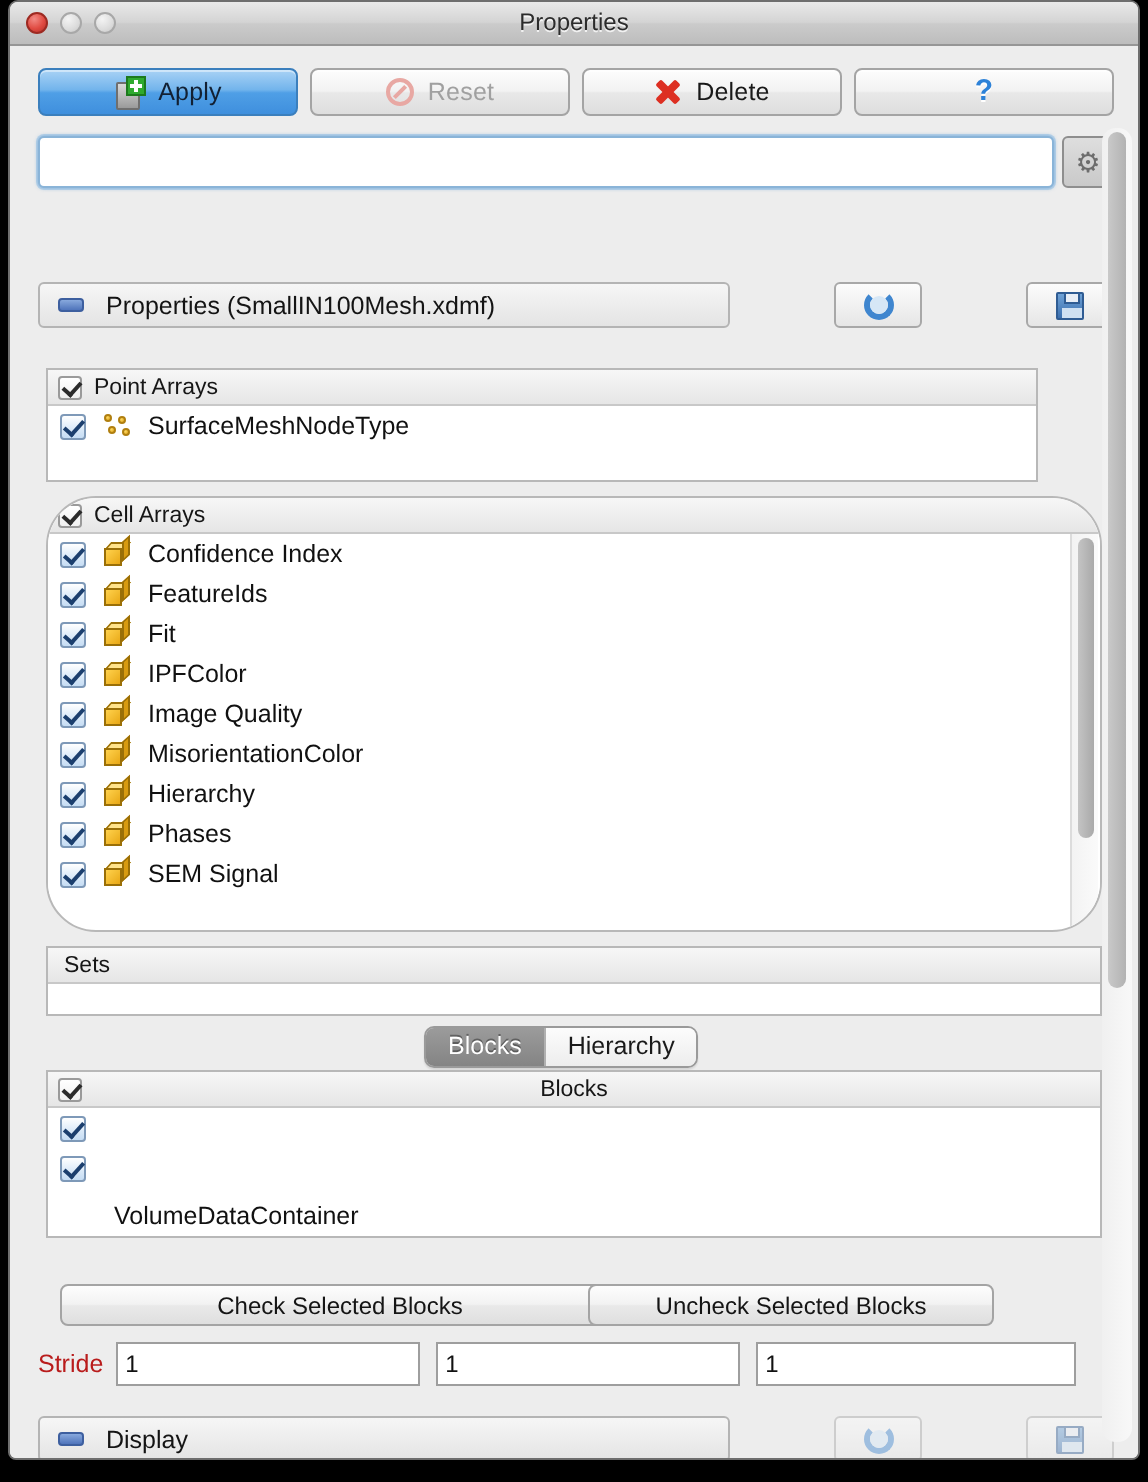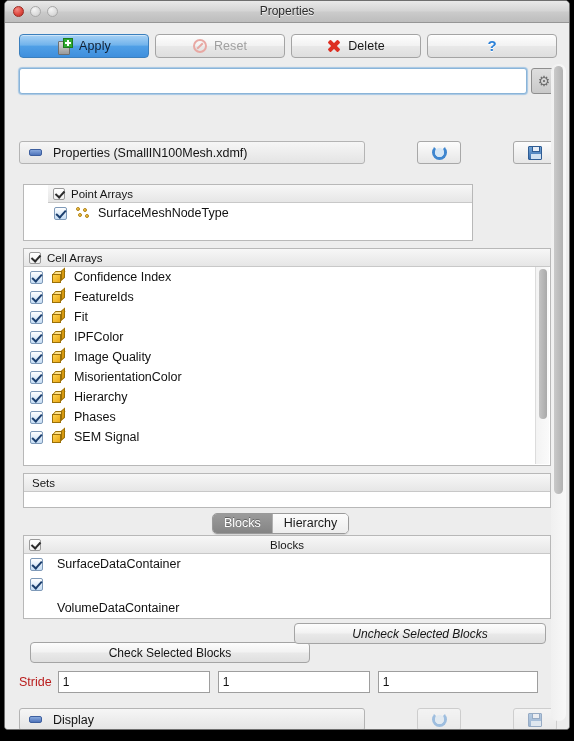--- a/index.html
+++ b/index.html
@@ -418,40 +418,40 @@
         <span class="ic-refresh">
             <span class="ring"></span>
             <span class="ring2"></span>
           </span>
       </div>
       <div class="mini">
         <span class="ic-save"></span>
       </div>
     </div>
 
-    <div class="listbox" style="left:18px; top:161px; width:450px; height:57px;padding-left:24px;">
+    <div class="listbox" style="left:18px; top:161px; width:496px; height:57px;">
       <div class="lb-head">
         <span class="cb plain checked"></span>
         <span class="hlabel">Point Arrays</span>
       </div>
       <div class="lb-body" id="point-arrays-body">
           <div class="row">
             <span class="cb checked"></span>
             <span class="ic-points">
               <i></i>
               <i></i>
               <i></i>
               <i></i>
             </span>
             <span class="rname">SurfaceMeshNodeType</span>
           </div>
         </div>
     </div>
 
-    <div class="listbox" style="left:18px; top:225px; width:528px; height:218px;">
+    <div class="listbox" style="left:18px; top:225px; width:528px; height:218px;border-radius:25px;">
       <div class="lb-head">
         <span class="cb plain checked"></span>
         <span class="hlabel">Cell Arrays</span>
       </div>
       <div class="lb-body" id="cell-arrays-body">
           <div class="row">
             <span class="cb checked"></span>
             <span class="ic-cube">
               <span class="t"></span>
               <span class="s"></span>
@@ -550,33 +550,32 @@
     </div>
 
     <div class="listbox" style="left:18px; top:512px; width:528px; height:84px;">
       <div class="lb-head center">
         <span class="cb plain checked"></span>
         <span class="hlabel">Blocks</span>
       </div>
       <div class="lb-body" id="blocks-body">
           <div class="row">
             <span class="cb checked"></span>
-            <span class="rname" style="margin-left: 14px;">SurfaceDataContainer</span>
           </div>
           <div class="row">
             <span class="cb checked"></span>
             <span class="rname" style="margin-left: 14px; margin-top: 48px;">VolumeDataContainer</span>
           </div>
         </div>
     </div>
 
     <div class="pbtn" style="left:25px; top:619px; width:280px;">
       <span>Check Selected Blocks</span>
     </div>
-    <div class="pbtn" style="left:289px; top:600px; width:252px;font-style:italic;">
+    <div class="pbtn" style="left:289px; top:619px; width:203px;">
       <span>Uncheck Selected Blocks</span>
     </div>
 
     <div class="striderow">
       <span class="stride-label">Stride</span>
       <input class="stride-in a" type="text" value="1" style="">
       <input class="stride-in b" type="text" value="1" style="">
       <input class="stride-in c" type="text" value="1" style="">
     </div>
 

